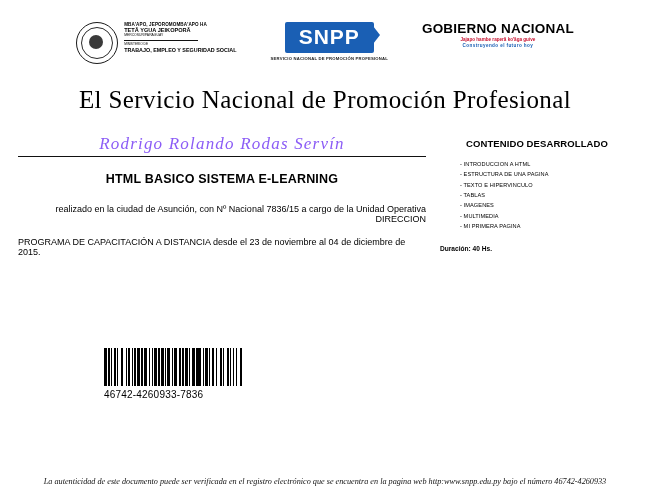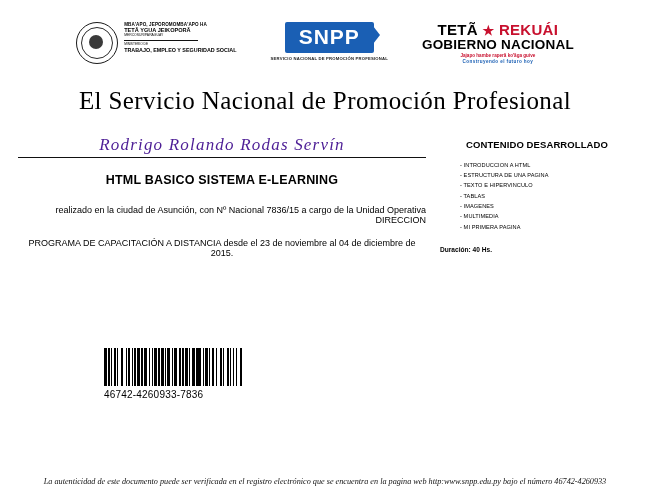--- a/index.html
+++ b/index.html
@@ -197,21 +197,21 @@
   }
 
   .name-line {
     text-align: center;
     font-family: "Liberation Serif", serif;
     font-style: italic;
     font-size: 17px;
     padding-bottom: 2px;
     border-bottom: 1px solid #111;
     letter-spacing: 1.2px;
-    color: #4c1d95;
+    color: #8b5cf6;
   }
 
   .approved {
     text-align: center;
     font-size: 9.5px;
     margin-top: 12px;
   }
 
   .course {
     text-align: center;
@@ -220,21 +220,20 @@
     margin-top: 15px;
     letter-spacing: .2px;
   }
 
   .detail-1 {
     text-align: right;
     font-size: 9px;
     margin-top: 18px;
   }
   .detail-2 {
-    text-align: center;
     font-size: 9px;
     margin-top: 13px;
   }
 
   
   .content-title {
     text-align: center;
     font-size: 9.5px;
     font-weight: bold;
     letter-spacing: .1px;
@@ -313,21 +312,20 @@
 
     <div class="logo-block snpp">
       <div>
         <div class="snpp-mark">SNPP</div>
         <div class="snpp-sub">SERVICIO NACIONAL DE PROMOCIÓN PROFESIONAL</div>
       </div>
     </div>
 
     <div class="logo-block gob">
       <div>
-        <div class="gob-l1"><span>TETÃ</span> <span class="star">★</span> <span class="red">REKUÁI</span></div>
         <div class="gob-l2">GOBIERNO NACIONAL</div>
         <div class="gob-l3">Jajapo hambe raperã ko'ãga guive</div>
         <div class="gob-l4">Construyendo el futuro hoy</div>
       </div>
     </div>
 
   </div>
 
   <div class="main-title">El Servicio Nacional de Promoción Profesional</div>
 

